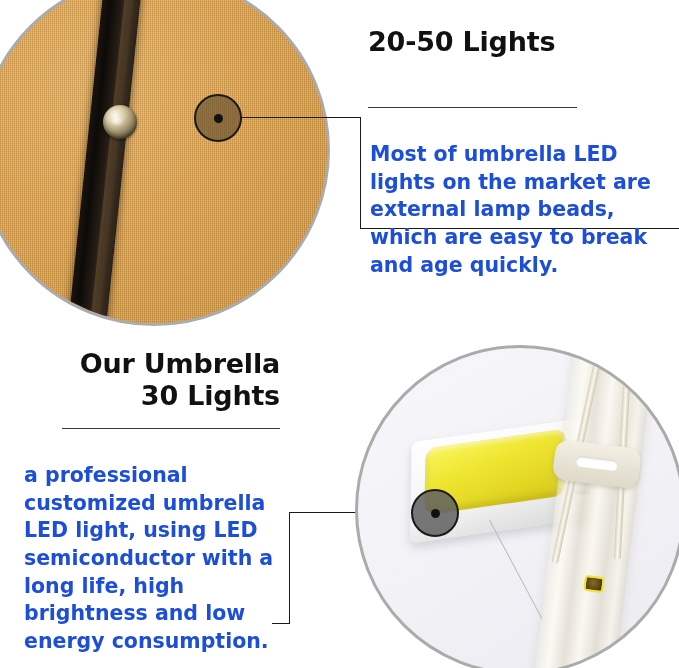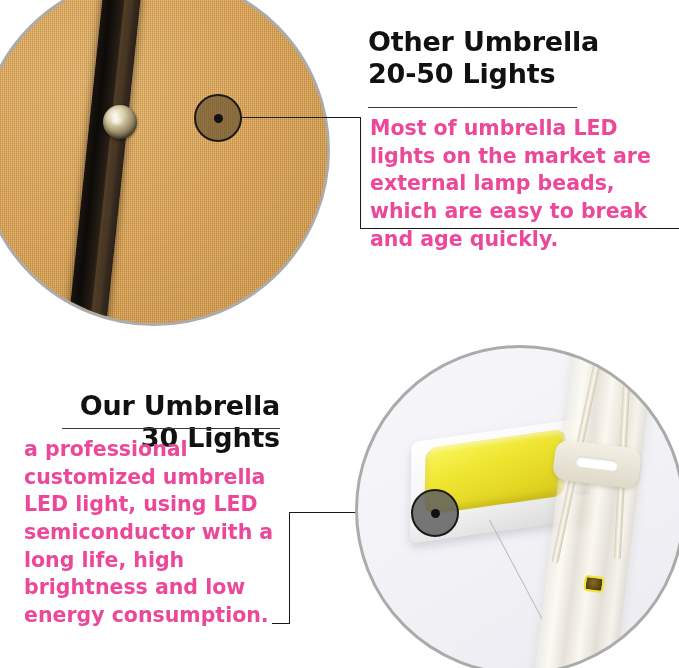--- a/index.html
+++ b/index.html
@@ -249,36 +249,36 @@
     width: 300px;
     font-size: 27px;
     text-align: left;
   }
   #heading-ours {
     left: 30px;
     top: 348px;
     width: 250px;
     font-size: 27px;
     text-align: right;
-    margin-top: 42px;
   }
   .rule {
     position: absolute;
     background: #3a3a3a;
     height: 1px;
   }
   #rule-other { left: 368px; top: 107px; width: 209px; }
   #rule-ours  { left: 62px;  top: 428px; width: 218px; }
 
   .body-text {
     position: absolute;
     font-weight: bold;
-    color: #ec4899;
+    color: #1d4ed8;
     font-size: 20.5px;
     line-height: 1.35;
+    margin-top: 26px;
   }
   #body-other {
     left: 370px;
     top: 115px;
     width: 306px;
     text-align: left;
   }
   #body-ours {
     left: 24px;
     top: 436px;
@@ -298,21 +298,20 @@
     <div class="bolt"></div>
   </div>
 
   <div class="callout-dot" id="callout-other"></div>
 
   <div class="lead-line lead-h" style="left:242px; top:117px; width:118px;"></div>
   <div class="lead-line lead-v" style="left:360px; top:117px; height:111px;"></div>
   <div class="lead-line lead-h" style="left:360px; top:228px; width:319px;"></div>
 
   <div class="heading" id="heading-other">
-    <div>Other Umbrella</div>
     <div>20-50 Lights</div>
   </div>
   <div class="rule" id="rule-other"></div>
   <div class="body-text" id="body-other">Most of umbrella LED lights on the market are  external lamp beads, which are easy to break and age quickly.</div>
 
   <div class="heading" id="heading-ours">
     <div>Our Umbrella</div>
     <div>30 Lights</div>
   </div>
   <div class="rule" id="rule-ours"></div>

